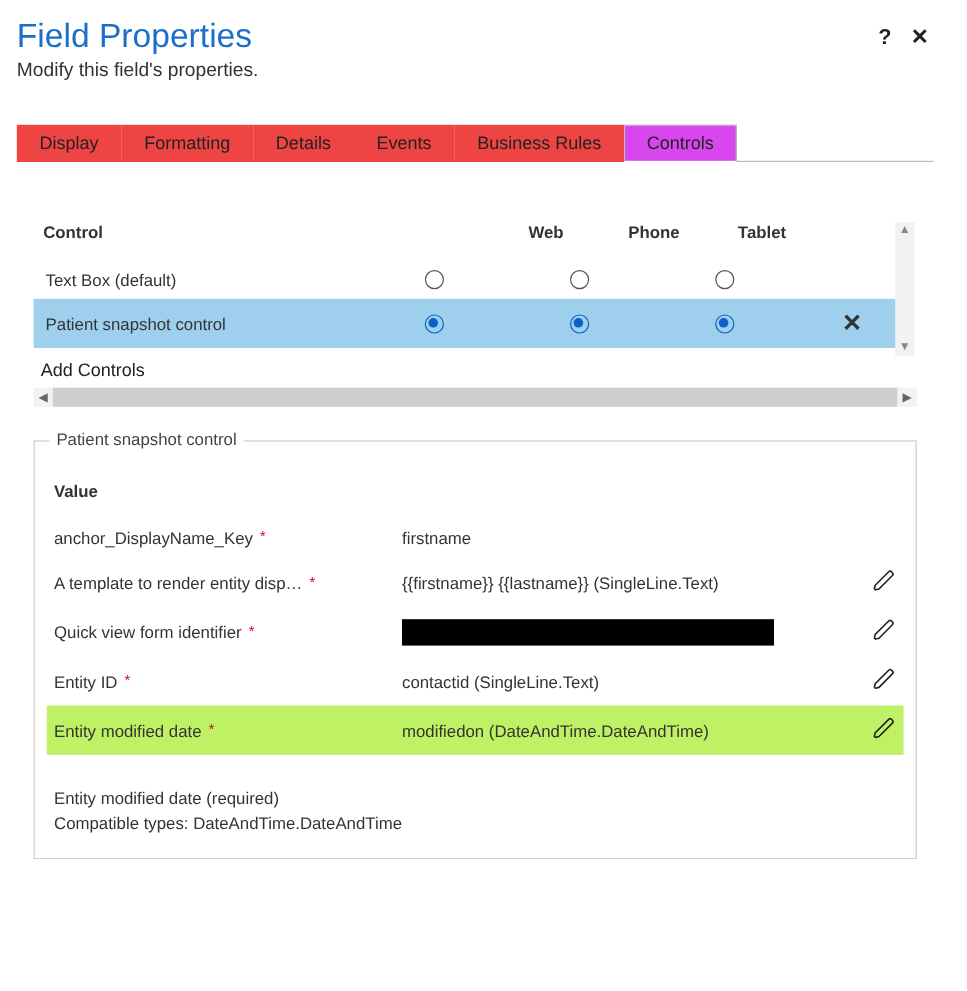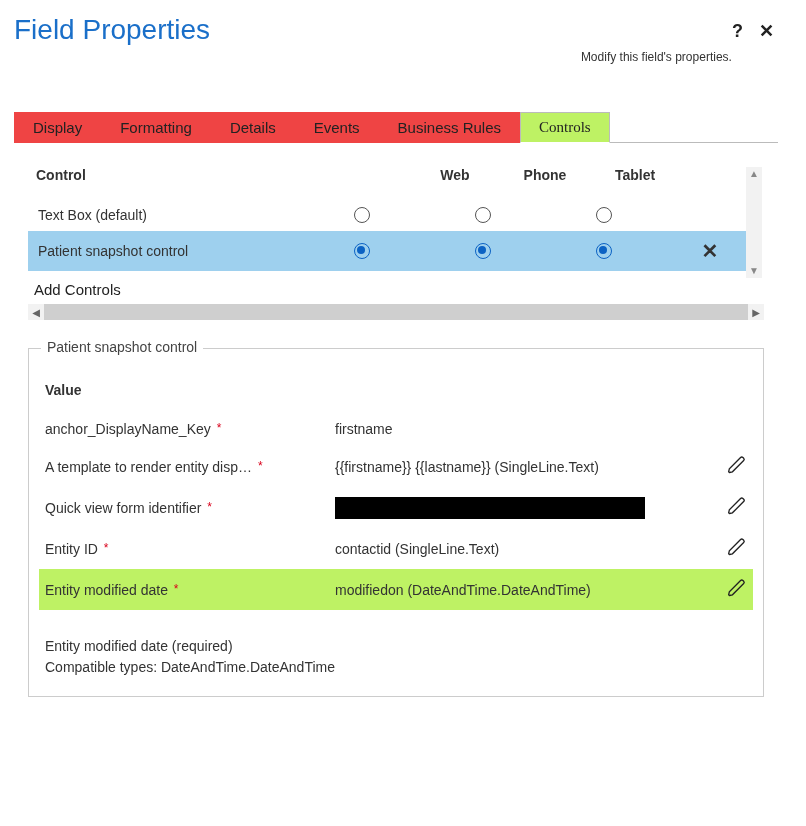--- a/index.html
+++ b/index.html
@@ -13,59 +13,58 @@
   }
   .dialog { padding: 14px 28px 0 14px; }
   .header-row { display: flex; align-items: flex-start; }
   .header-text { flex: 1; }
   h1 {
     margin: 0 0 4px 0;
     font-size: 28px;
     font-weight: 400;
     color: #1a6fc9;
   }
-  .subtitle { font-size: 12px; color: #333; margin: 0 0 48px 0; text-align: right; }
+  .subtitle { font-size: 16px; color: #333; margin: 0 0 36px 0; }
   .header-icons { display: flex; gap: 16px; margin-top: 8px; margin-right: 4px; }
   .hicon { font-size: 18px; font-weight: 700; color: #222; cursor: pointer; line-height: 1; }
 
   .tabs {
     display: flex;
     border-bottom: 1px solid #bbb;
   }
   .tab {
     padding: 6px 18px;
     font-size: 15px;
     color: #222;
     border: 1px solid transparent;
     border-bottom: none;
     margin-bottom: -1px;
     cursor: pointer;
     background: #ef4444;
   }
   .tab.active {
     border: 1px solid #bbb;
     border-bottom: 1px solid #fff;
-    background: #bef264;
-    font-family: Liberation Serif, serif;
+    background: #d946ef;
   }
 
   .controls-panel { padding: 20px 14px 0 14px; }
   .controls-wrap { position: relative; }
 
   .scrollframe {
     position: relative;
     border-right: 16px solid transparent;
   }
   .ctl-table { width: 100%; }
   .ctl-head, .ctl-row {
     display: grid;
     grid-template-columns: 1fr 90px 90px 90px 60px;
     align-items: center;
   }
-  .ctl-head { font-weight: 700; padding: 4px 8px 16px 8px; }
+  .ctl-head { font-weight: 700; padding: 4px 8px 16px 8px; margin-top: 26px; }
   .ctl-row { padding: 8px 8px; gap: 31px; }
   .ctl-row.selected { background: #9ed0ee; }
   .ctl-name { padding-left: 2px; }
   .radio-cell { display:flex; justify-content:center; }
 
   .radio {
     width: 16px; height: 16px;
     border-radius: 50%;
     border: 1.6px solid #555;
     display: inline-block;

